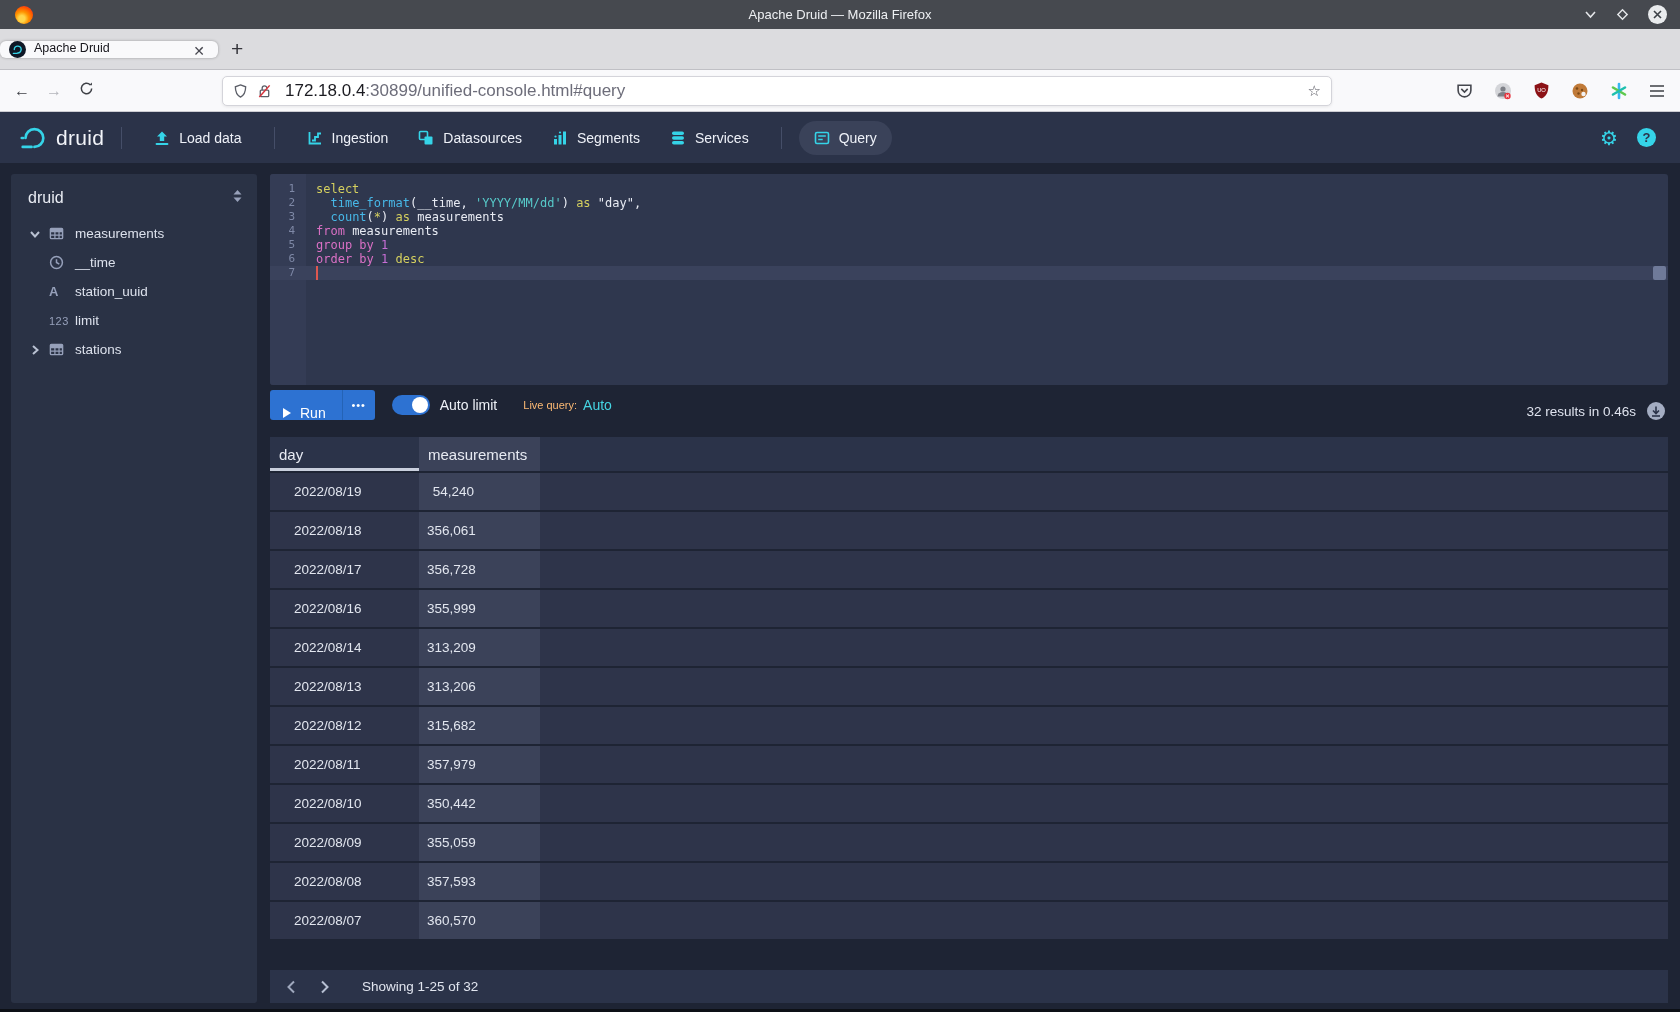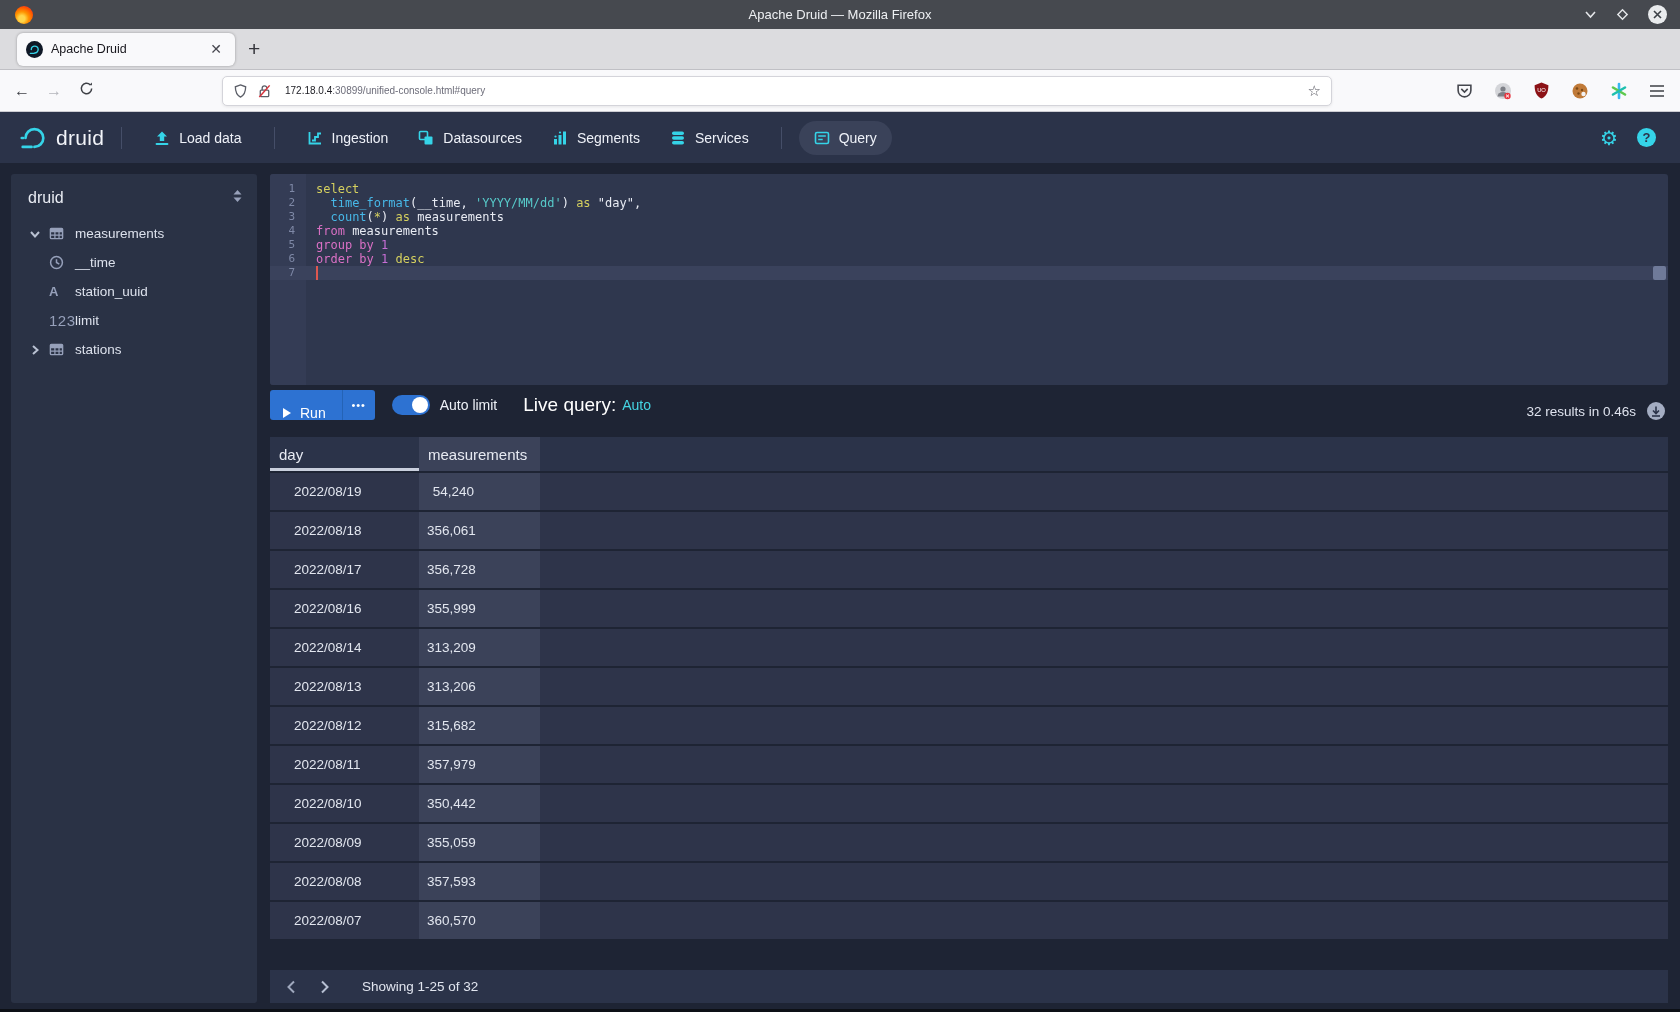--- a/index.html
+++ b/index.html
@@ -9,34 +9,34 @@
   
   .titlebar { height:29px; background:#46494f; display:flex; align-items:center; position:relative;padding-left:6px; }
   .ff-logo { width:18px; height:18px; margin-left:9px; border-radius:50%;
     background:radial-gradient(circle at 38% 70%, #ffd54a 0 18%, #ff9500 40%, #ff4f00 70%, #e31587 100%); }
   .tb-title { position:absolute; left:0; right:0; text-align:center; font-size:13px; color:#eef0f3; }
   .tb-controls { margin-left:auto; display:flex; align-items:center; gap:19px; margin-right:13px; z-index:2; }
   .tb-controls svg { display:block; }
   .close-btn { width:19px; height:19px; border-radius:50%; background:#e9ebed; display:flex; align-items:center; justify-content:center; }
 
   .tabstrip { height:41px; background:#dcdcdf; border-bottom:1px solid #c0c0c5; display:flex; align-items:center; }
-  .tab { margin-left:17px; width:218px; height:33px; background:#f9f9fb; border-radius:6px;
-    box-shadow:0 0 3px rgba(0,0,0,.3); display:flex; align-items:center; padding:0 9px; }
+  .tab { margin-left:0; width:218px; height:17px; background:#f9f9fb; border-radius:6px;
+    box-shadow:0 0 3px rgba(0,0,0,.3); display:flex; padding:0 9px; }
   .tab-favicon { width:17px; height:17px; border-radius:50%; background:#0f1826; display:flex; align-items:center; justify-content:center; flex:0 0 auto; }
   .tab-title { font-size:12.5px; color:#17161c; margin-left:8px; flex:1; white-space:nowrap; overflow:hidden; }
   .tab-close { color:#46464e; font-size:14px; padding:2px 4px; }
   .newtab { margin-left:13px; font-size:21px; color:#35353b; font-weight:300; }
 
   .navtoolbar { height:42px; background:#f9f9fb; border-bottom:1px solid #ccccd2; display:flex; align-items:center; }
   .ntb-icon { width:32px; text-align:center; font-size:16px; color:#3e4046; }
   .ntb-icon.disabled { color:#b4b5bb; }
   .urlbar { margin-left:120px; width:1110px; height:30px; background:#ffffff; border:1px solid #d4d4da;
     border-radius:5px; box-shadow:0 1px 3px rgba(0,0,0,.08); display:flex; align-items:center; padding:0 10px; }
   .urlbar .sep-ico { margin-right:9px; display:flex; align-items:center; }
-  .url-text { font-size:10px; margin-left:4px; }
+  .url-text { font-size:17px; margin-left:4px; }
   .url-host { color:#1b1b21; }
   .url-rest { color:#6d6d7a; }
   .url-star { margin-left:auto; font-size:15px; color:#55555f; }
   .ntb-right { margin-left:auto; display:flex; align-items:center; gap:21px; margin-right:15px; }
   .ext-ico { display:flex; align-items:center; }
 
   
   .druidnav { height:51px; background:#2b3349; display:flex; align-items:center; }
   .brand { display:flex; align-items:center; margin-left:18px; }
   .brand-text { color:#f2f4f9; font-size:21px; margin-left:8px; letter-spacing:.3px; }
@@ -52,21 +52,21 @@
     font-size:13px; font-weight:bold; display:flex; align-items:center; justify-content:center; }
 
   
   .sidebar { position:absolute; left:11px; top:174px; width:246px; bottom:9px; background:#2a3245; border-radius:3px; }
   .sb-head { display:flex; align-items:center; padding:15px 14px 12px 17px; }
   .sb-title { color:#e9ecf3; font-size:16px; flex:1; }
   .tree-row { height:29px; display:flex; align-items:center; color:#dce1ec; font-size:13.5px; cursor:pointer; }
   .tree-chevron { width:14px; margin-left:18px; display:flex; align-items:center; }
   .tree-icon { width:20px; margin-left:6px; display:flex; align-items:center; color:#96a0ba; }
   .tree-label { margin-left:6px; }
-  .num-glyph { font-size:15px; color:#96a0ba; letter-spacing:.5px; }
+  .num-glyph { font-size:11px; color:#96a0ba; letter-spacing:.5px; }
   .a-glyph { font-size:13px; color:#96a0ba; font-weight:bold; }
 
   
   .main { position:absolute; left:270px; top:174px; right:12px; bottom:9px; display:flex; flex-direction:column; }
   .editor { height:211px; background:#2f374e; border-radius:3px; position:relative; overflow:hidden; }
   .gutter-bg { position:absolute; left:0; top:0; bottom:0; width:36px; background:#343c55; }
   .active-line { position:absolute; left:0; right:0; top:92px; height:14px; background:#3a425c; }
   .editor-inner { position:absolute; inset:0; display:flex; z-index:2; }
   .gutter { width:36px; padding-top:8px; }
   .gutter .ln { height:14px; line-height:14px; font-family:"DejaVu Sans Mono", monospace; font-size:11px;
@@ -79,21 +79,21 @@
   
   .runbar { height:30px; margin-top:5px; display:flex; align-items:center; }
   .run-btn { height:30px; background:#2d72d2; border-radius:3px 0 0 3px; display:flex; align-items:center;
     padding:16px 16px 0 13px; color:#fff; font-size:14px; cursor:pointer; }
   .play { width:0; height:0; border-left:8px solid #fff; border-top:5px solid transparent; border-bottom:5px solid transparent; margin-right:9px; }
   .more-btn { height:30px; width:33px; background:#2d72d2; border-left:1px solid #2463b6; border-radius:0 3px 3px 0;
     color:#fff; display:flex; align-items:center; justify-content:center; font-size:11px; letter-spacing:1px; cursor:pointer; }
   .switch { margin-left:17px; width:38px; height:20px; border-radius:10px; background:#2d72d2; position:relative; cursor:pointer; }
   .knob { position:absolute; right:2px; top:2px; width:16px; height:16px; border-radius:50%; background:#fff; }
   .rb-label { margin-left:10px; color:#eef1f7; font-size:14px; }
-  .lq-label { margin-left:26px; color:#ffffff; font-size:19px; }
+  .lq-label { margin-left:26px; color:#fdba74; font-size:11px; }
   .lq-value { margin-left:6px; color:#45d5e3; font-size:14px; cursor:pointer; }
   .results-summary { margin-left:auto; display:flex; align-items:center; color:#dfe3ee; font-size:13.5px;margin-top:12px; }
   .dl-icon { margin-left:11px; margin-right:3px; width:18px; height:18px; border-radius:50%; background:#a4adc2;
     display:flex; align-items:center; justify-content:center; }
 
   
   .results { margin-top:17px; flex:1; display:flex; flex-direction:column; overflow:hidden; }
   .thead { height:34px; display:flex; background:#2b3349; margin-bottom:2px; flex:0 0 auto; }
   .th { display:flex; align-items:center; font-size:15px; color:#e7eaf2; cursor:pointer; }
   .th-day { width:149px; padding-left:9px; position:relative; }

